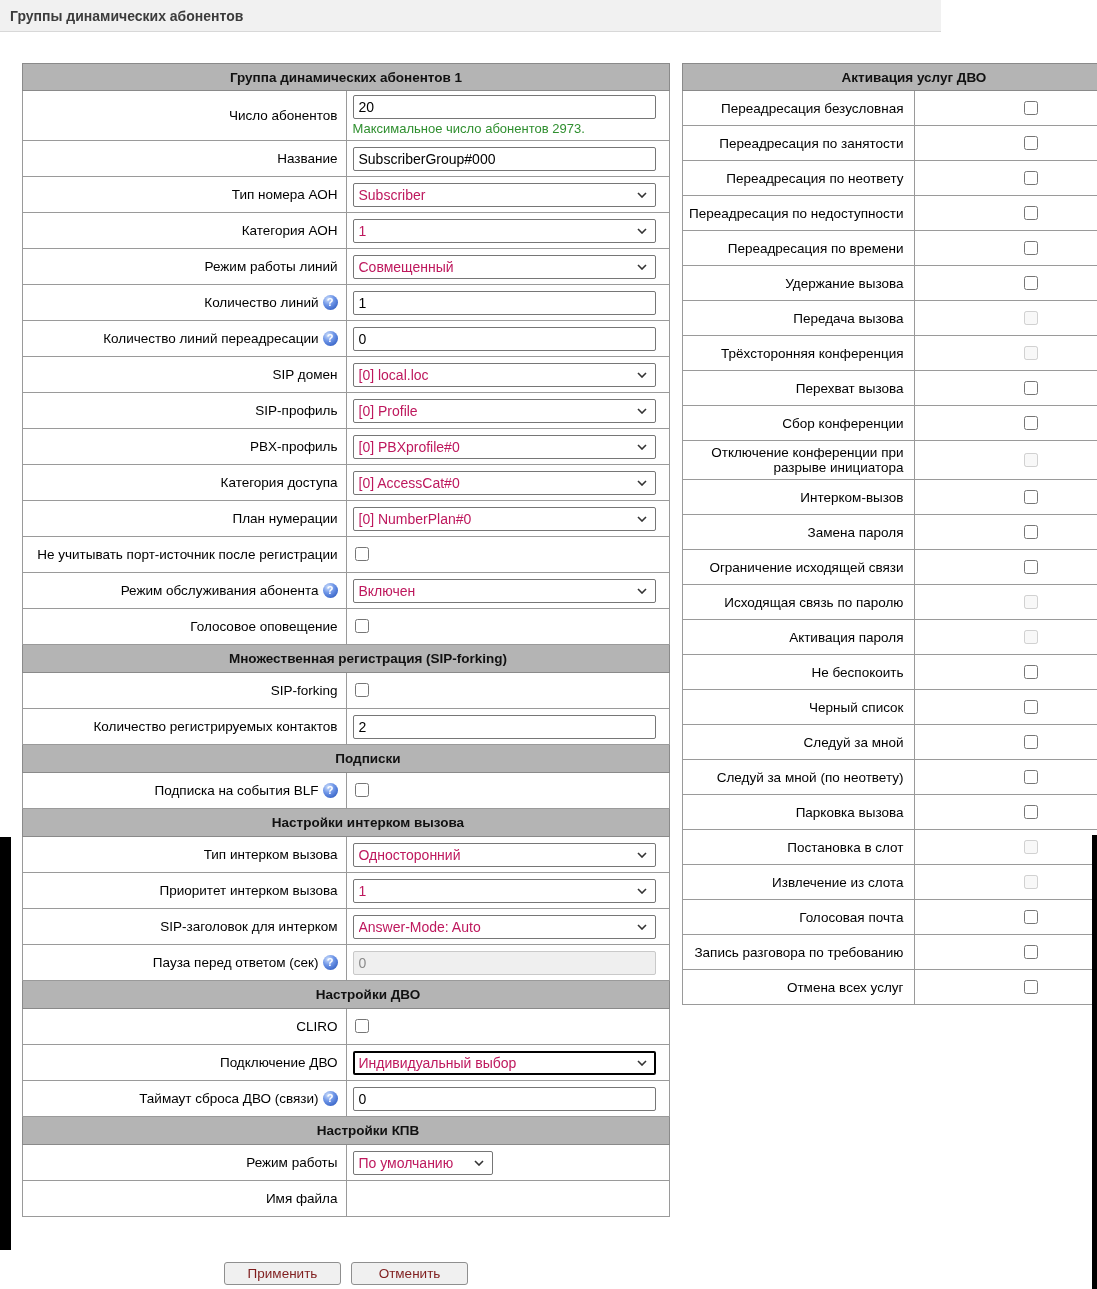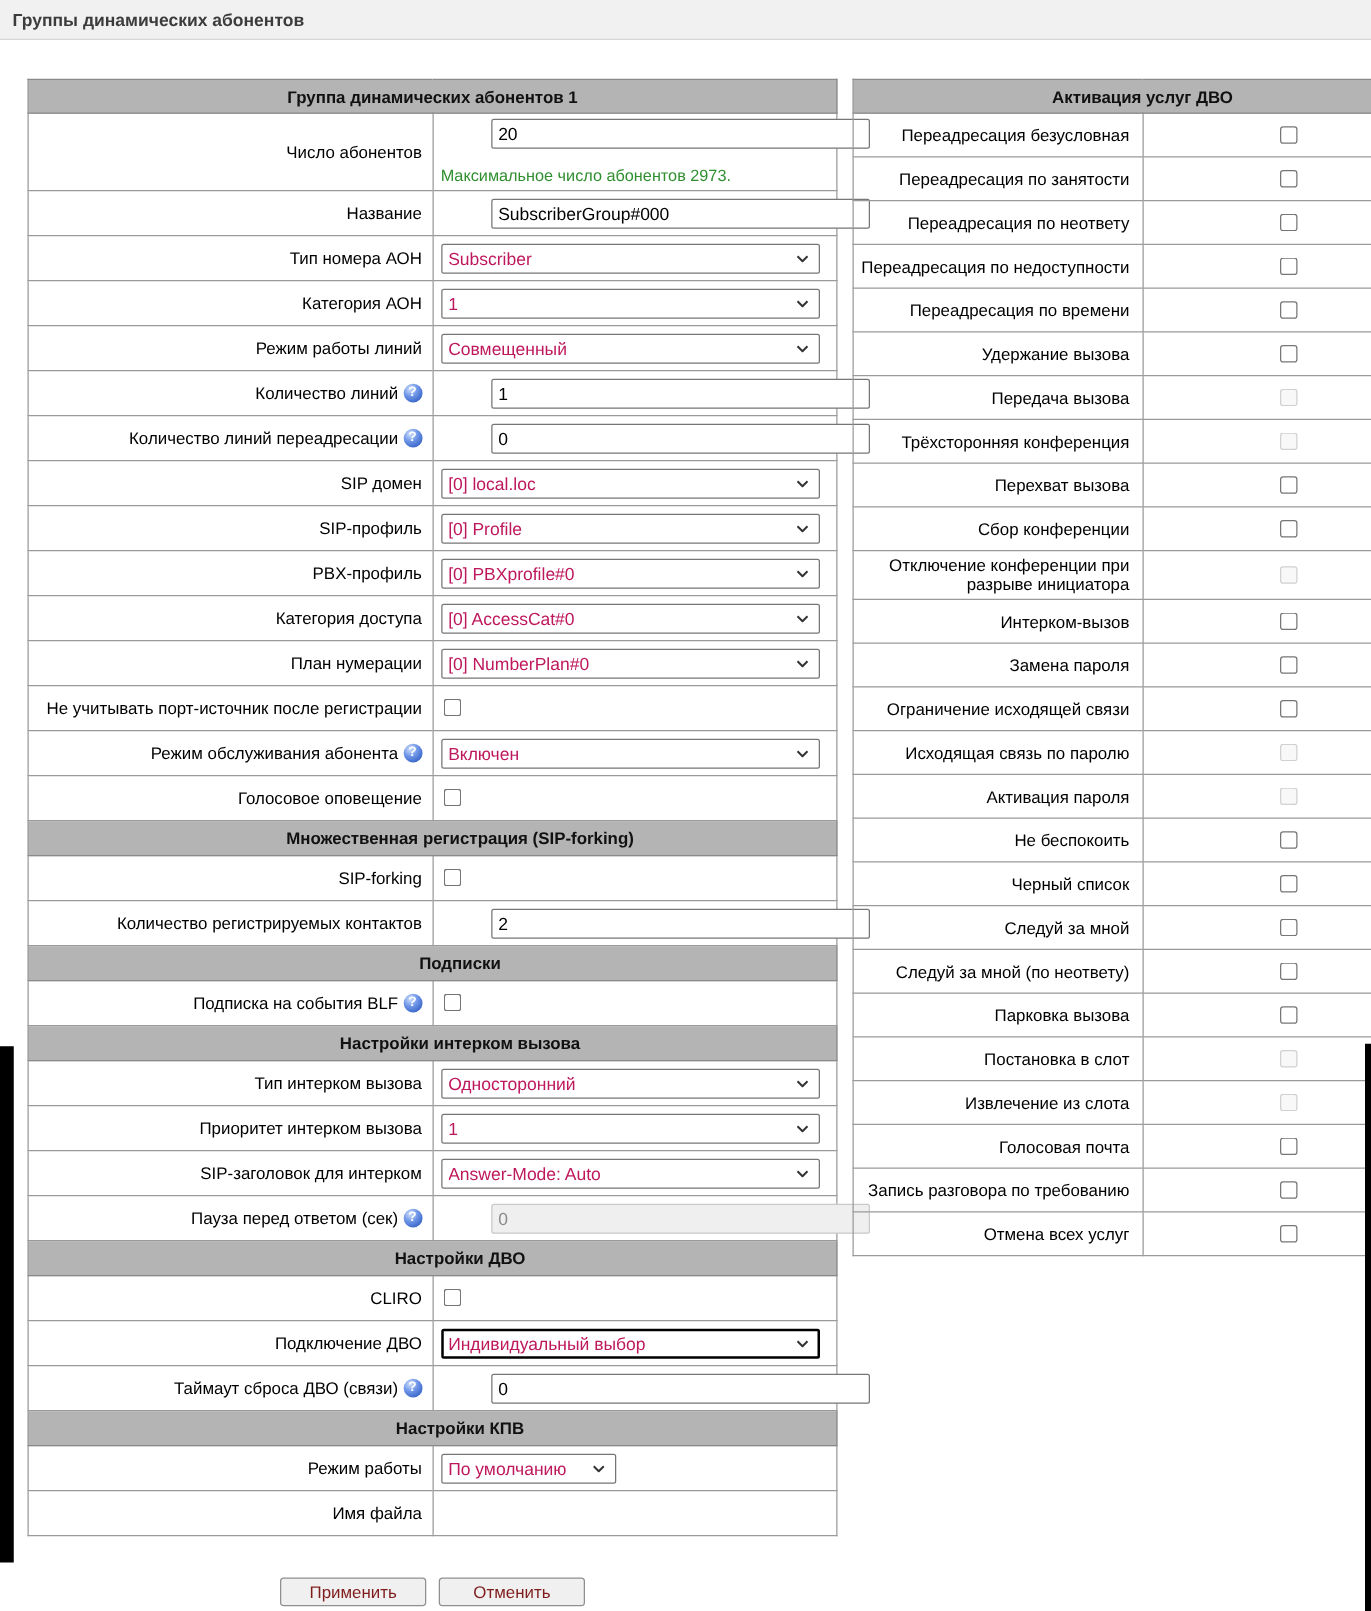--- a/index.html
+++ b/index.html
@@ -1,51 +1,51 @@
 <!DOCTYPE html>
 <html><head>
 <meta charset="utf-8">
 <style>
   * { margin:0; padding:0; box-sizing:border-box; }
   html,body { width:1097px; height:1289px; background:#fff;
     font-family:"Liberation Sans", sans-serif; color:#000; }
   body { position:relative; overflow:hidden; }
 
   
-  .topbar { position:absolute; left:0; top:0; width:1097px; height:32px;
+  .topbar { position:absolute; left:0; top:0; width:941px; height:32px;
     background:#f1f1f1; border-bottom:1px solid #d8d8d8; display:flex; align-items:center; }
   .topbar .title { font-size:14px; font-weight:bold; color:#3c3c3c; padding-left:10px; }
 
   table { border-collapse:collapse; table-layout:fixed; }
   td, th { border:1px solid #9a9a9a; font-size:13.5px; vertical-align:middle; }
   th.tbl-head { background:#b4b4b4; border-color:#8a8a8a; height:27px;
     font-weight:bold; text-align:center; font-size:13.5px; color:#111; }
 
   
   .left-wrap { position:absolute; left:22px; top:63px; }
   .left-tbl { width:648px; }
   .left-tbl td.lblc { width:328px; text-align:right; padding:4px 8px 4px 6px; height:36px; }
   .left-tbl td.valc { width:320px; text-align:left; padding:4px 6px; }
   .left-tbl td.section { background:#b4b4b4; border-color:#8a8a8a; height:28px;
     font-weight:bold; text-align:center; color:#111;padding-left:44px; }
 
   input.txt { width:303px; height:24px; border:1px solid #767676; border-radius:2px;
     padding:0 5px; font-size:14px; font-family:"Liberation Sans", sans-serif;
-    background:#fff; color:#000;margin-left:40px; }
+    background:#fff; color:#000; }
   input.txt:disabled, input.txt.dis { background:#efefef; color:#8a8a8a; border-color:#c9c9c9; }
 
   .sel-wrap { position:relative; display:inline-block; }
   select.sel { -webkit-appearance:none; appearance:none; width:303px; height:24px;
     border:1px solid #767676; border-radius:2px; background:#fff; color:#be185d;
     padding:0 24px 0 5px; font-size:14px; font-family:"Liberation Sans", sans-serif; }
   select.sel.narrow { width:140px; }
   select.sel.focused { border:2px solid #000; padding-left:4px; }
   .sel-wrap svg.chev { position:absolute; right:9px; top:9px; pointer-events:none; }
 
-  .note { font-size:13px; margin-top:14px; }
+  .note { font-size:13px; margin-top:2px; }
 
   input.cb { width:14px; height:14px; margin:2px 0 0 2px; }
 
   .help { display:inline-block; width:15px; height:15px; border-radius:50%;
     background:radial-gradient(circle at 35% 28%, #cfe0fb 0%, #6f96e8 40%, #1d4cb5 100%);
     color:#fff; font-size:11px; font-weight:bold; line-height:15px; text-align:center;
     vertical-align:middle; margin-left:4px; }
 
   
   .right-wrap { position:absolute; left:682px; top:63px; }

